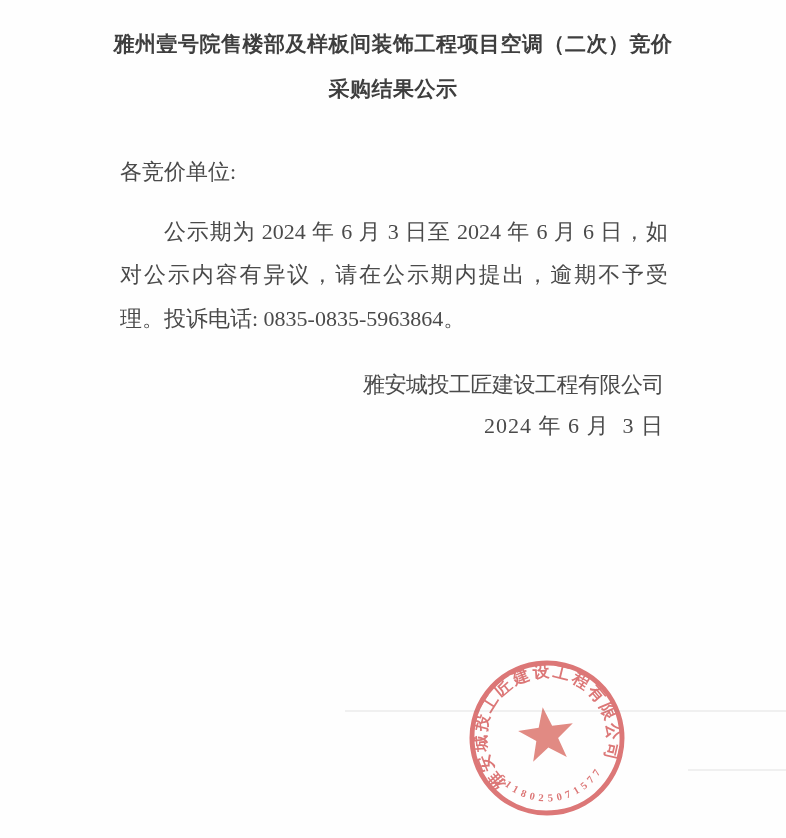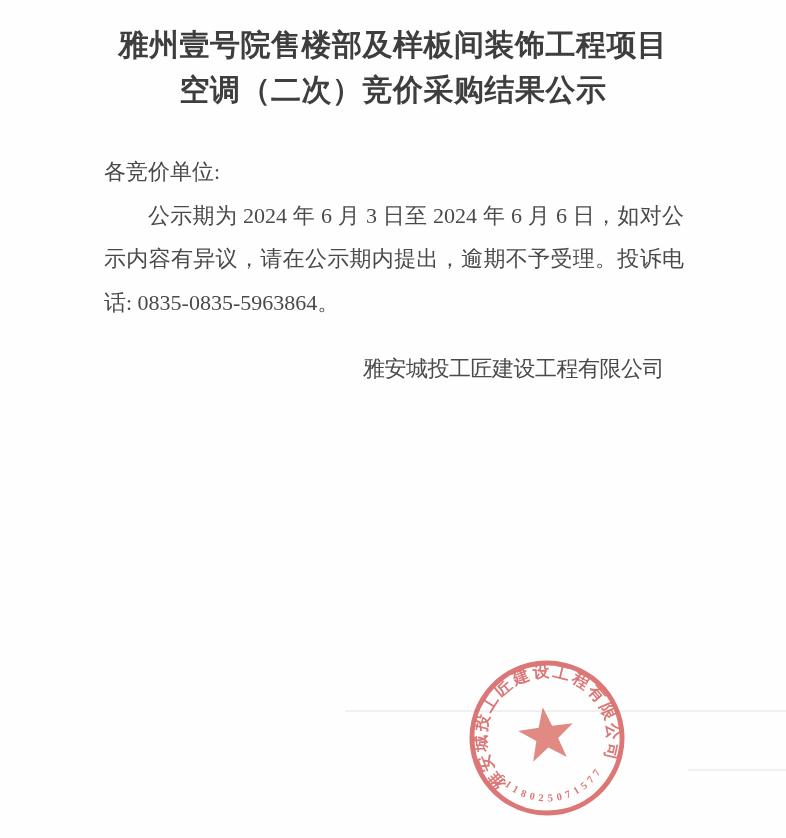--- a/index.html
+++ b/index.html
@@ -10,34 +10,34 @@
   }
   .page {
     position: absolute; inset: 0;
     font-family: "Liberation Serif", "DejaVu Serif", serif;
     color: #4a4a4a;
     background: #fefefe;
   }
   .title {
     width: 566px;
     margin: 22px auto 0;
-    font-size: 30px;
+    font-size: 21px;
     line-height: 45px;
     font-weight: 700;
     text-align: center;
     color: #3e3e3e;
     letter-spacing: 0.5px;
   }
   .body {
     margin: 38px 102px 0 104px;
     font-size: 22px;
     line-height: 43.5px;
     text-align: justify;
   }
-  .body p { margin: 0; text-indent: 2em; }
+  .body p { margin: 16px; text-indent: 2em; }
   .body p.salutation { text-indent: 0; }
   .signature {
     margin-top: 24px;
     text-align: right;
     padding-right: 20px;
     line-height: 41px;
     font-size: 22px;
   }
   .sig-company { letter-spacing: -0.5px; }
   .sig-date { white-space: pre; letter-spacing: 1px; }
@@ -68,20 +68,21 @@
 <div class="page">
 
   <h1 class="title">雅州壹号院售楼部及样板间装饰工程项目空调（二次）竞价采购结果公示</h1>
 
   <div class="body">
     <p class="salutation">各竞价单位:</p>
     <p>公示期为 2024 年 6 月 3 日至 2024 年 6 月 6 日，如对公示内容有异议，请在公示期内提出，逾期不予受理。投诉电话: 0835-0835-5963864。</p>
 
     <div class="signature">
       <div class="sig-company">雅安城投工匠建设工程有限公司</div>
+      <div class="sig-date">2024 年 6 月  3 日</div>
     </div>
   </div>
 
   <svg class="seal" viewBox="0 0 180 180" aria-hidden="true">
     <defs>
       <path id="arcTop" d="M 44.7 130.8 A 61 61 0 1 1 135.3 130.8" fill="none"></path>
       <path id="arcBottom" d="M 33.5 120 A 64.5 64.5 0 0 0 146.5 120" fill="none"></path>
     </defs>
     <circle cx="90" cy="90" r="75" fill="none" stroke="#d75f5f" stroke-width="5"></circle>
     <polygon points="90,59 96.8,78.6 117.6,79 101,91.6 107,111.5 90,99.6 73,111.5 79,91.6 62.4,79 83.2,78.6" fill="#da6a62" fill-opacity="0.92"></polygon>

